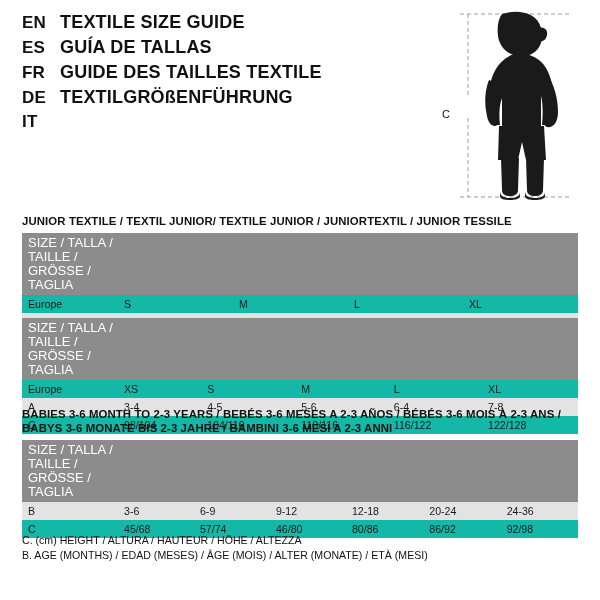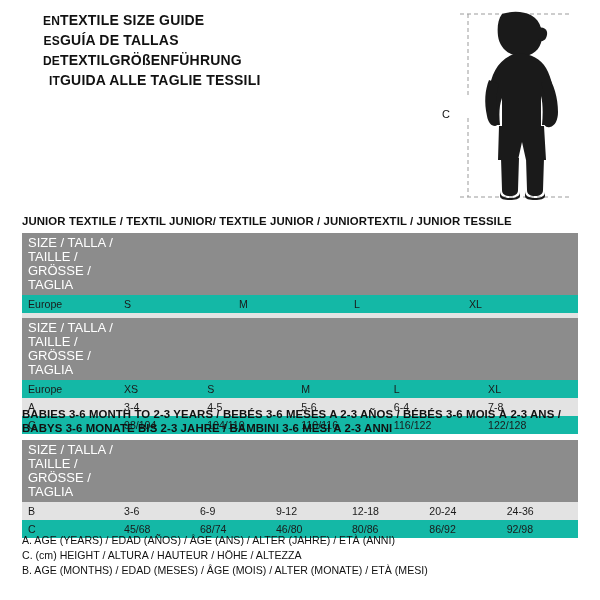--- a/index.html
+++ b/index.html
@@ -30,29 +30,28 @@
     top: 12px;
     width: 420px;
   }
   .hdr-row {
     display: flex;
     align-items: baseline;
     margin-bottom: 4px;
   }
   .hdr-lang {
     width: 38px;
-    font-size: 12px;
+    font-size: 17px;
     font-weight: bold;
     letter-spacing: 0.2px;
     color: #111;
     flex: 0 0 38px;
-    text-align: right;
   }
   .hdr-text {
-    font-size: 14px;
+    font-size: 18px;
     font-weight: bold;
     letter-spacing: 0.2px;
     color: #111;
   }
 
   
   .figure-wrap {
     position: absolute;
     right: 18px;
     top: 8px;
@@ -136,26 +135,29 @@
   <div class="header">
     <div class="hdr-row">
       <span class="hdr-lang">EN</span>
       <span class="hdr-text">TEXTILE SIZE GUIDE</span>
     </div>
     <div class="hdr-row">
       <span class="hdr-lang">ES</span>
       <span class="hdr-text">GUÍA DE TALLAS</span>
     </div>
     <div class="hdr-row">
+      <span class="hdr-lang">FR</span>
+      <span class="hdr-text">GUIDE DES TAILLES TEXTILE</span>
+    </div>
+    <div class="hdr-row">
       <span class="hdr-lang">DE</span>
       <span class="hdr-text">TEXTILGRÖßENFÜHRUNG</span>
     </div>
     <div class="hdr-row">
       <span class="hdr-lang">IT</span>
-      <span class="hdr-text">GUIDA ALLE TAGLIE TESSILI</span>
     </div>
   </div>
 
   <div class="figure-wrap">
     <svg width="140" height="195" viewBox="0 0 140 195" xmlns="http://www.w3.org/2000/svg">
 
       <line x1="18" y1="6" x2="128" y2="6" stroke="#9b9b9b" stroke-width="1" stroke-dasharray="4,3"></line>
       <line x1="18" y1="189" x2="128" y2="189" stroke="#9b9b9b" stroke-width="1" stroke-dasharray="4,3"></line>
       <line x1="26" y1="6" x2="26" y2="88" stroke="#9b9b9b" stroke-width="1" stroke-dasharray="4,3"></line>
       <line x1="26" y1="110" x2="26" y2="189" stroke="#9b9b9b" stroke-width="1" stroke-dasharray="4,3"></line>
@@ -284,29 +286,28 @@
           <td>3-6</td>
           <td>6-9</td>
           <td>9-12</td>
           <td>12-18</td>
           <td>20-24</td>
           <td>24-36</td>
         </tr>
         <tr class="plain">
           <td class="col-label">C</td>
           <td>45/68</td>
-          <td>68/74</td>
+          <td>57/74</td>
           <td>46/80</td>
           <td>80/86</td>
           <td>86/92</td>
           <td>92/98</td>
         </tr>
       </tbody>
     </table>
   </div>
 
   <div class="footnotes">
-    <div class="footnote">A. AGE (YEARS) / EDAD (AÑOS) / ÂGE (ANS) / ALTER (JAHRE) / ETÀ (ANNI)</div>
     <div class="footnote">C. (cm) HEIGHT / ALTURA / HAUTEUR / HÖHE / ALTEZZA</div>
     <div class="footnote">B. AGE (MONTHS) / EDAD (MESES) / ÂGE (MOIS) / ALTER (MONATE) / ETÀ (MESI)</div>
   </div>
 
 </div>
 
 </body></html>

